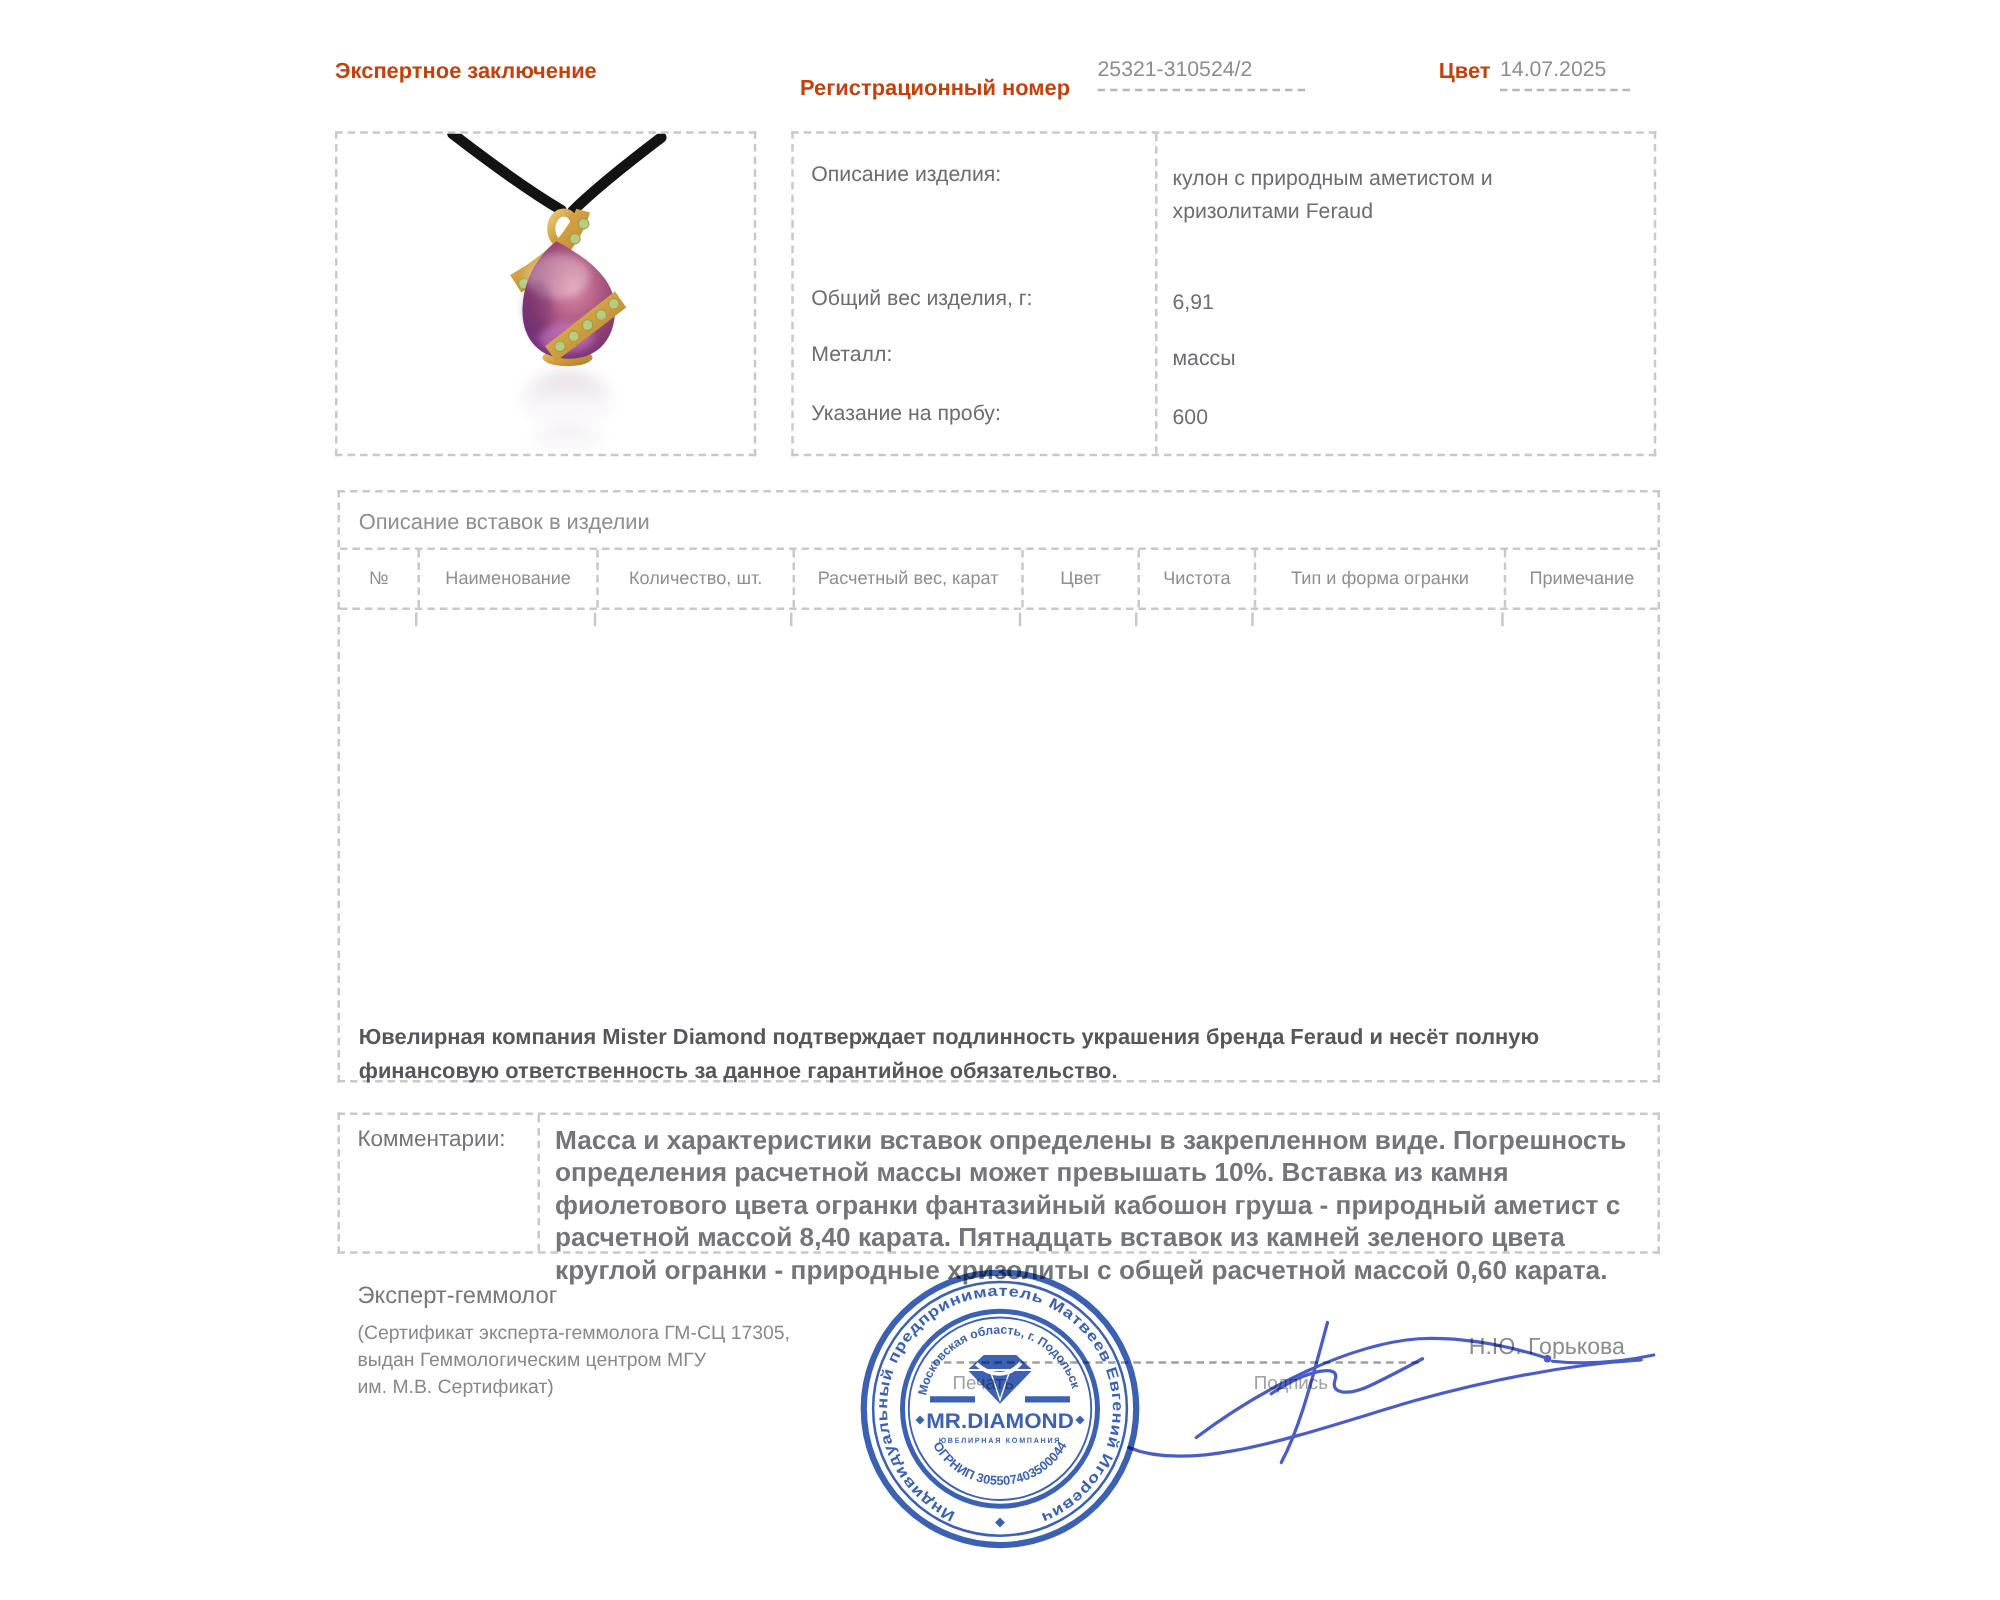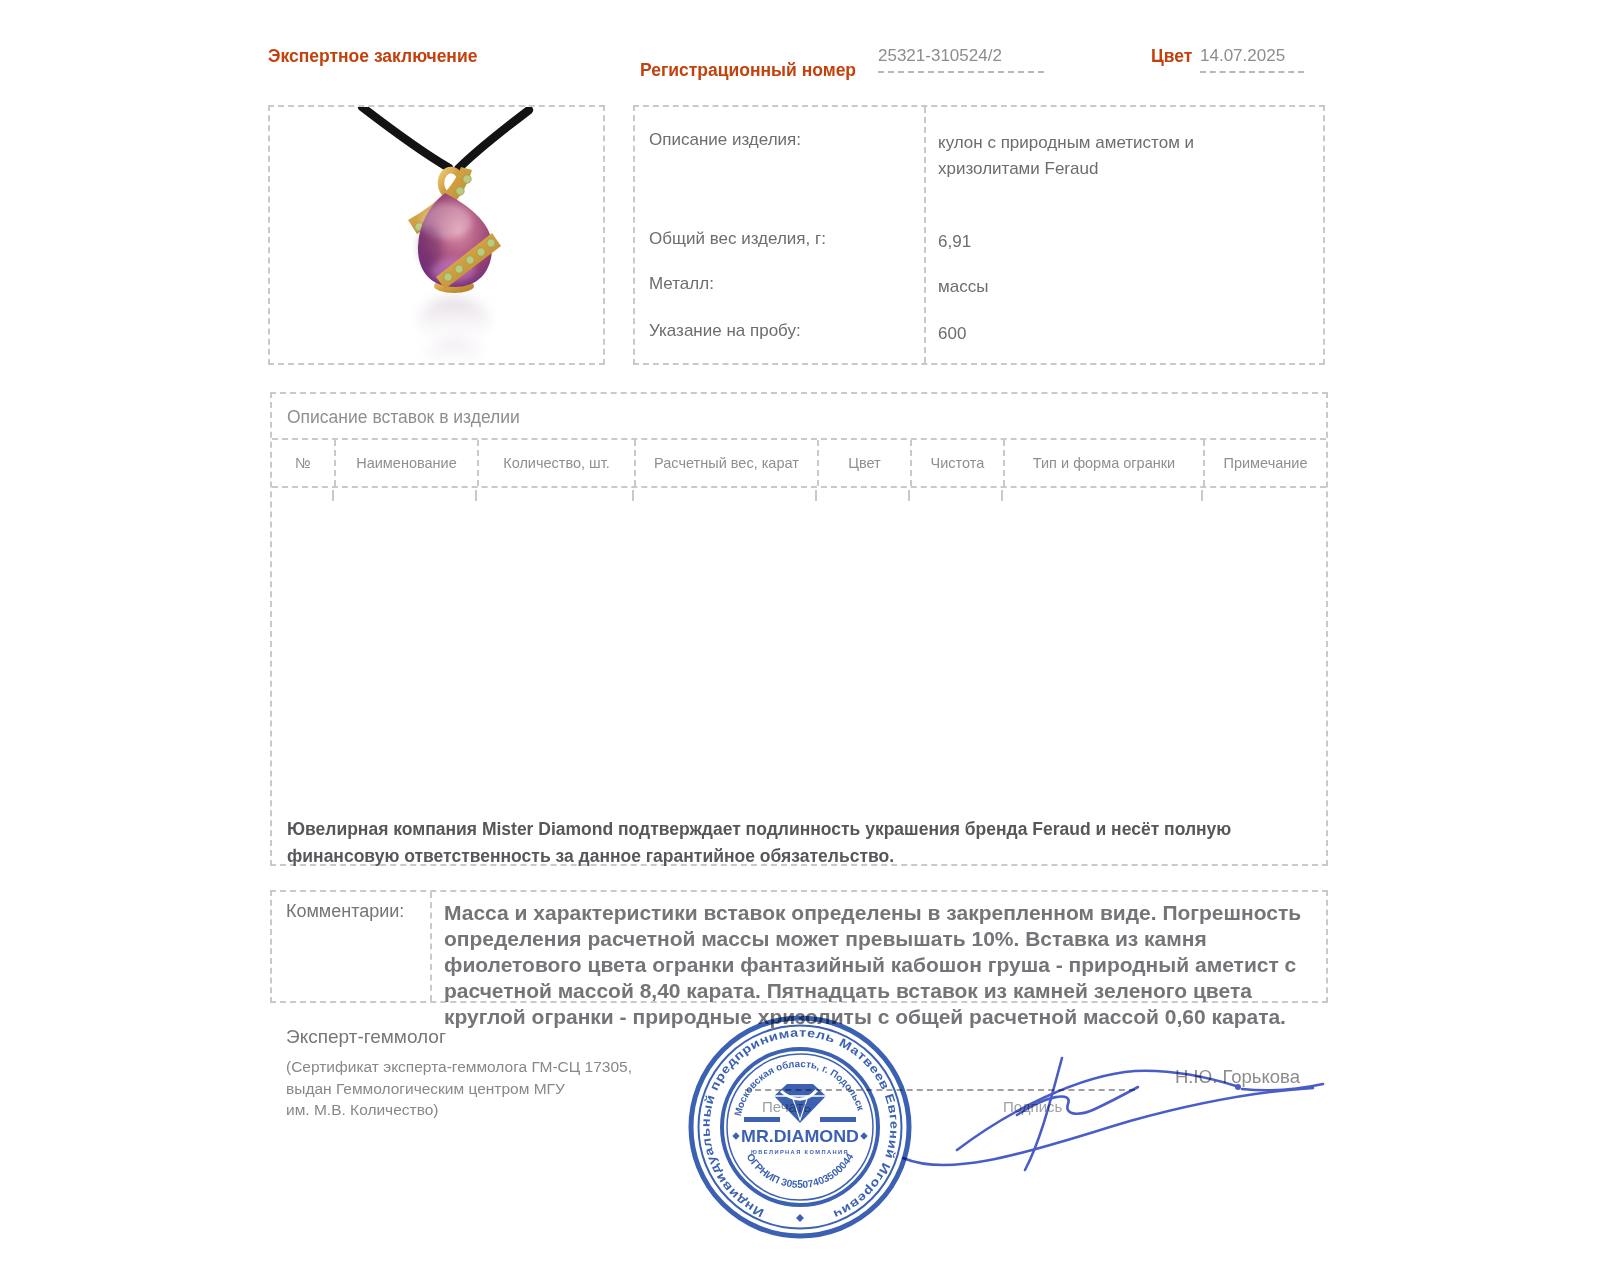--- a/index.html
+++ b/index.html
@@ -206,21 +206,21 @@
   <div class="abs dbox com-box">
     <div class="com-div"></div>
     <div class="com-label">Комментарии:</div>
     <div class="com-text">Масса и характеристики вставок определены в закрепленном виде. Погрешность определения расчетной массы может превышать 10%. Вставка из камня фиолетового цвета огранки фантазийный кабошон груша - природный аметист с расчетной массой 8,40 карата. Пятнадцать вставок из камней зеленого цвета круглой огранки - природные хризолиты с общей расчетной массой 0,60 карата.</div>
   </div>
 
   <div class="abs exp-title">Эксперт-геммолог</div>
   <div class="abs exp-cert">
     <span>(Сертификат эксперта-геммолога ГМ-СЦ 17305,</span>
     <span>выдан Геммологическим центром МГУ</span>
-    <span>им. М.В. Количество)</span>
+    <span>им. М.В. Сертификат)</span>
   </div>
 
   <div class="abs sig-line"></div>
   <div class="abs small-lbl lbl-stamp">Печать</div>
   <div class="abs small-lbl lbl-sign">Подпись</div>
   <div class="abs exp-name">Н.Ю. Горькова</div>
 
   <div class="abs stamp-wrap">
     <svg viewBox="-114 -114 228 228">
       <defs>

